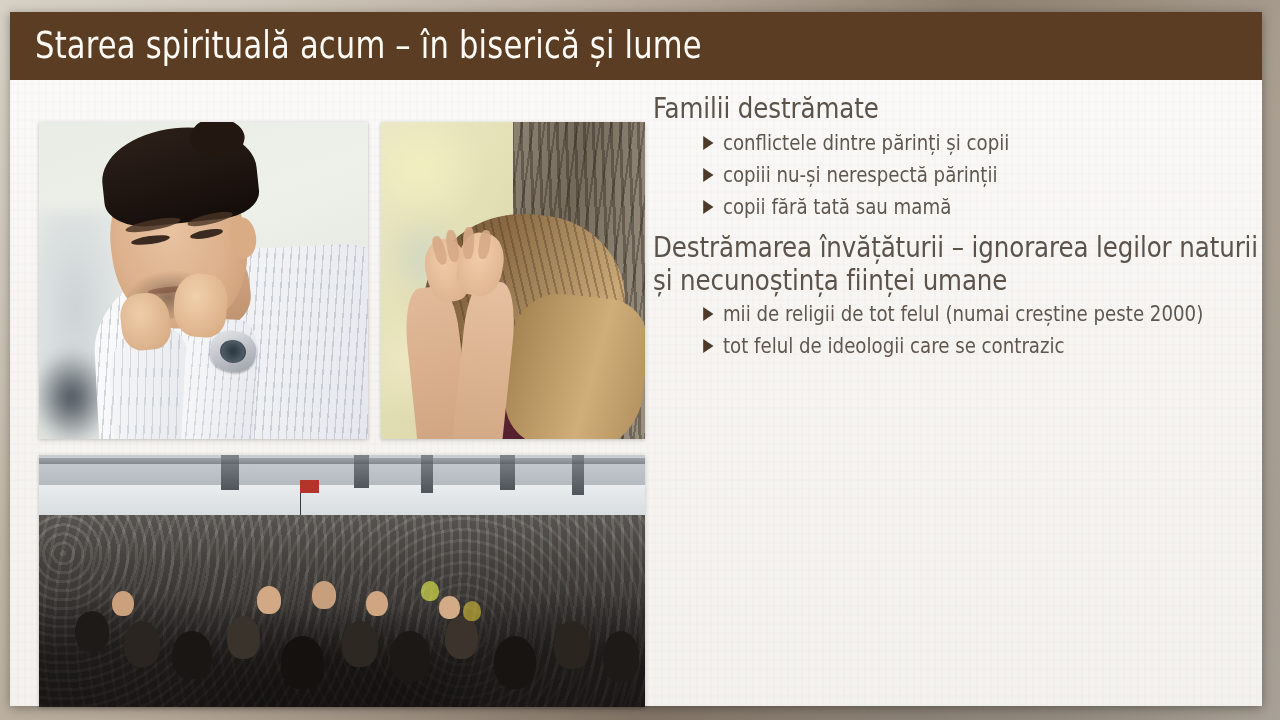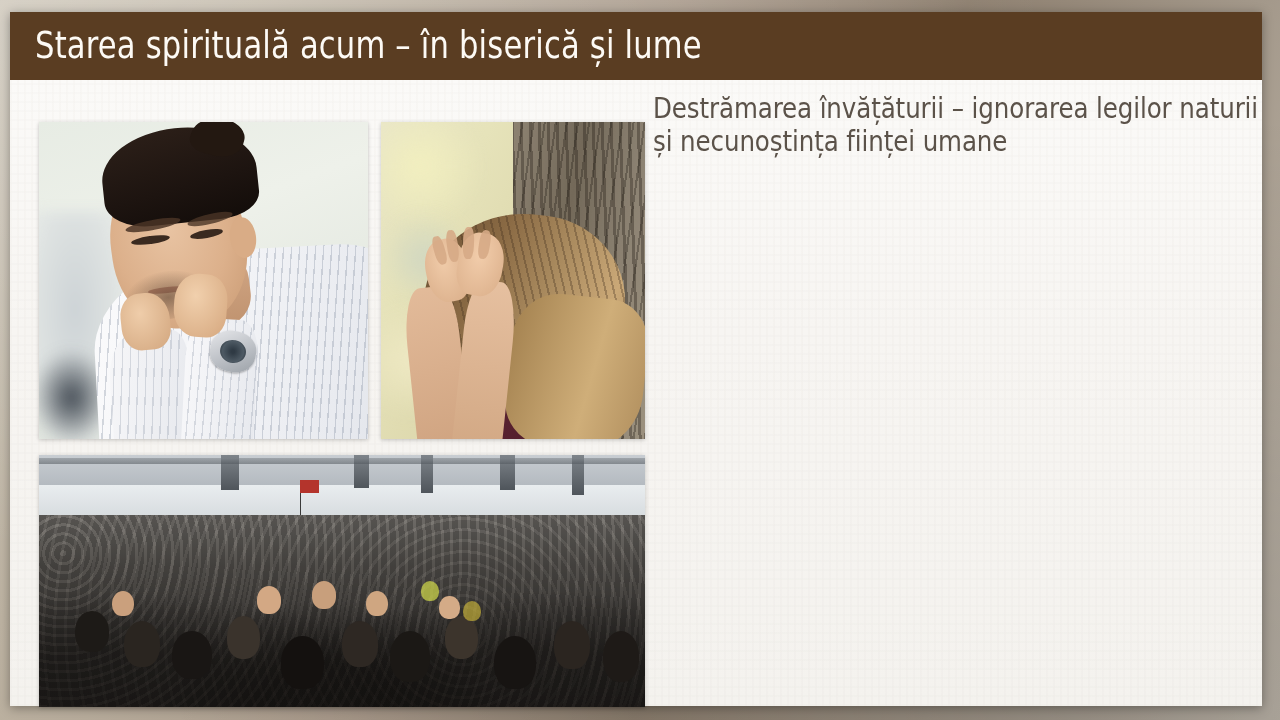--- a/index.html
+++ b/index.html
@@ -319,22 +319,34 @@
         <div class="head" style="left:12%;top:54%;width:3.6%;height:10%;background:#caa07d;"></div>
         <div class="head" style="left:66%;top:56%;width:3.4%;height:9%;background:#d4ab87;"></div>
         <div class="head" style="left:63%;top:50%;width:3%;height:8%;background:#c9d24a;opacity:.75;"></div>
         <div class="head" style="left:70%;top:58%;width:3%;height:8%;background:#d8c13a;opacity:.6;"></div>
       </div>
 
     </div>
 
     <div class="content">
 
+      <div class="sec sec-1">
+        <div class="heading">Familii destrămate</div>
+        <ul class="bullets">
+          <li><span class="tri"></span><span>conflictele dintre părinți și copii</span></li>
+          <li><span class="tri"></span><span>copiii nu-și nerespectă părinții</span></li>
+          <li><span class="tri"></span><span>copii fără tată sau mamă</span></li>
+        </ul>
+      </div>
 
 
       <div class="sec sec-3">
         <div class="heading wide">Destrămarea învățăturii – ignorarea legilor naturii și necunoștința ființei umane</div>
+        <ul class="bullets">
+          <li><span class="tri"></span><span>mii de religii de tot felul (numai creștine peste 2000)</span></li>
+          <li><span class="tri"></span><span>tot felul de ideologii care se contrazic</span></li>
+        </ul>
       </div>
 
     </div>
 
   </div>
 </div>
 
 </body></html>

